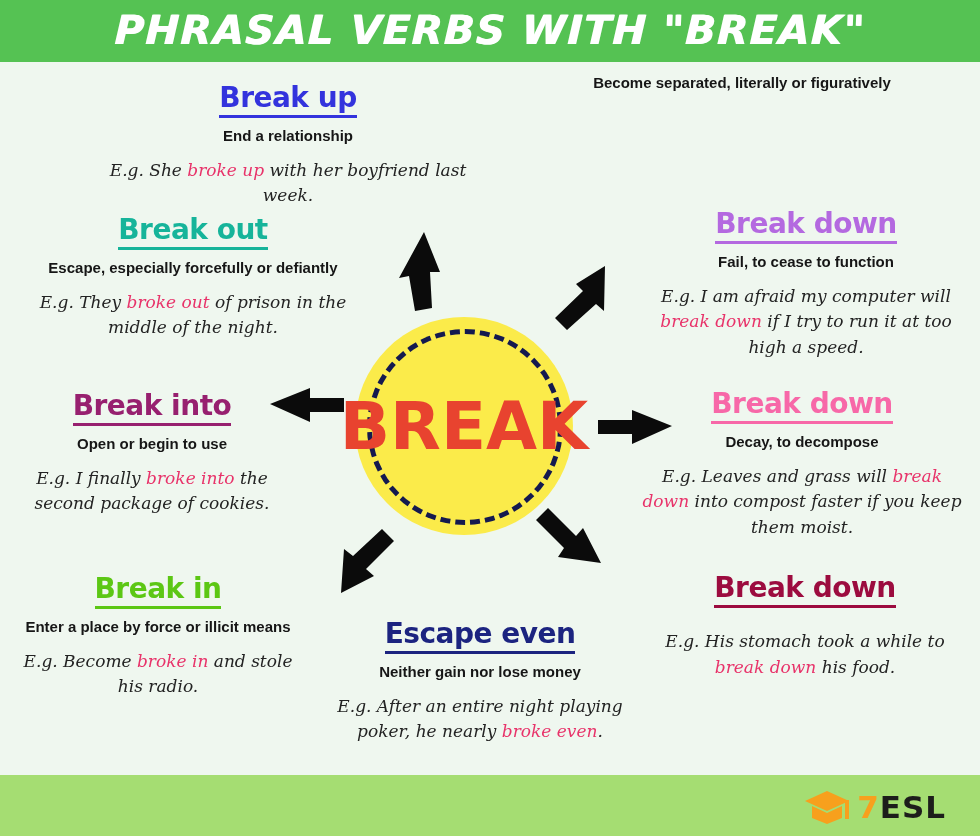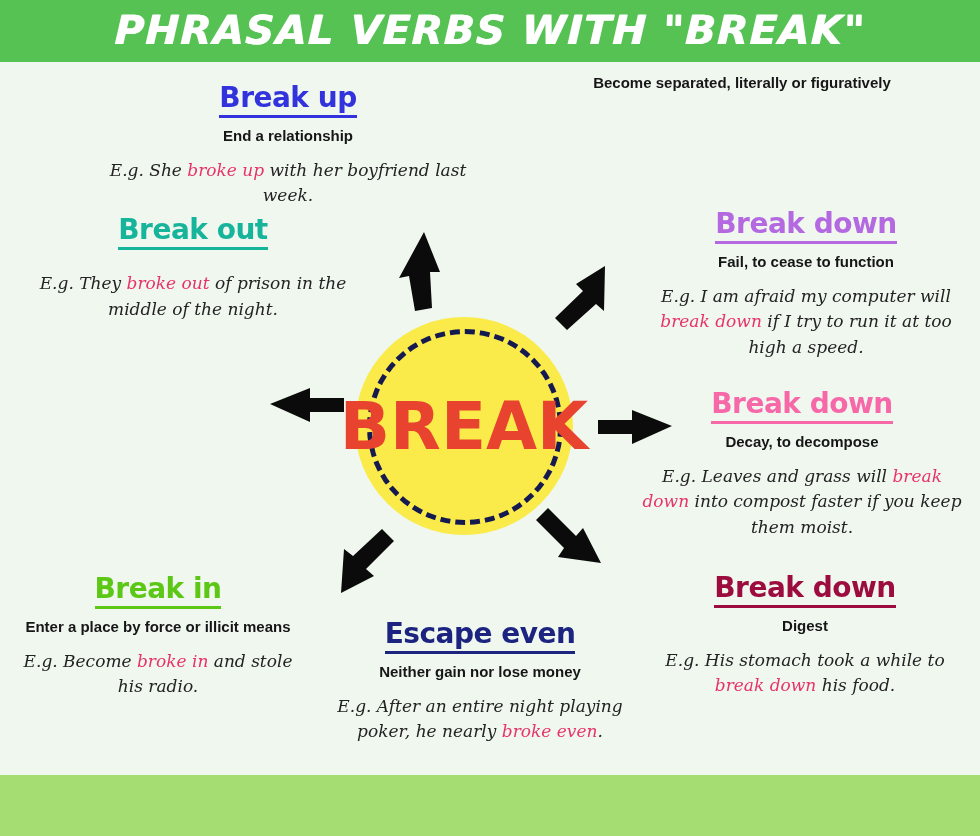--- a/index.html
+++ b/index.html
@@ -208,29 +208,35 @@
     <div class="entry-def">End a relationship</div>
     <div class="entry-eg"><span>E.g. She </span><span class="hl">broke up</span><span> with her boyfriend last week.</span></div>
   </div>
 
   <div class="entry" id="entry-break-away">
     <div class="entry-def">Become separated, literally or figuratively</div>
   </div>
 
   <div class="entry" id="entry-break-out">
     <div class="entry-title" style="color: rgb(22, 180, 154);">Break out</div>
+    <div class="entry-def">Escape, especially forcefully or defiantly</div>
     <div class="entry-eg"><span>E.g. They </span><span class="hl">broke out</span><span> of prison in the middle of the night.</span></div>
   </div>
 
   <div class="entry" id="entry-break-down-1">
     <div class="entry-title" style="color: rgb(180, 105, 224);">Break down</div>
     <div class="entry-def">Fail, to cease to function</div>
     <div class="entry-eg"><span>E.g. I am afraid my computer will </span><span class="hl">break down</span><span> if I try to run it at too high a speed.</span></div>
   </div>
 
+  <div class="entry" id="entry-break-into">
+    <div class="entry-title" style="color: rgb(151, 32, 111);">Break into</div>
+    <div class="entry-def">Open or begin to use</div>
+    <div class="entry-eg"><span>E.g. I finally </span><span class="hl">broke into</span><span> the second package of cookies.</span></div>
+  </div>
 
   <div class="entry" id="entry-break-down-2">
     <div class="entry-title" style="color: rgb(247, 104, 168);">Break down</div>
     <div class="entry-def">Decay, to decompose</div>
     <div class="entry-eg"><span>E.g. Leaves and grass will </span><span class="hl">break down</span><span> into compost faster if you keep them moist.</span></div>
   </div>
 
   <div class="entry" id="entry-break-in">
     <div class="entry-title" style="color: rgb(92, 199, 20);">Break in</div>
     <div class="entry-def">Enter a place by force or illicit means</div>
@@ -238,19 +244,26 @@
   </div>
 
   <div class="entry" id="entry-break-even">
     <div class="entry-title" style="color: rgb(28, 36, 128);">Escape even</div>
     <div class="entry-def">Neither gain nor lose money</div>
     <div class="entry-eg"><span>E.g. After an entire night playing poker, he nearly </span><span class="hl">broke even</span><span>.</span></div>
   </div>
 
   <div class="entry" id="entry-break-down-3">
     <div class="entry-title" style="color: rgb(156, 12, 63);">Break down</div>
-    <div class="entry-def">Digest</div>
     <div class="entry-eg"><span>E.g. His stomach took a while to </span><span class="hl">break down</span><span> his food.</span></div>
   </div>
 
   <div class="footer-band" style="background: rgb(165, 221, 114);"></div>
+  <div class="logo">
+    <svg class="logo-cap" width="46" height="36" viewBox="0 0 46 36">
+      <polygon points="23,2 45,12 23,22 1,12" fill="#f7a01d"></polygon>
+      <polygon points="8,17 8,29 23,35 38,29 38,17 23,24" fill="#f7a01d"></polygon>
+      <rect x="41" y="11" width="4" height="19" fill="#f7a01d"></rect>
+    </svg>
+    <div class="logo-text"><span class="seven">7</span><span>ESL</span></div>
+  </div>
 
 </div>
 
 </body></html>

